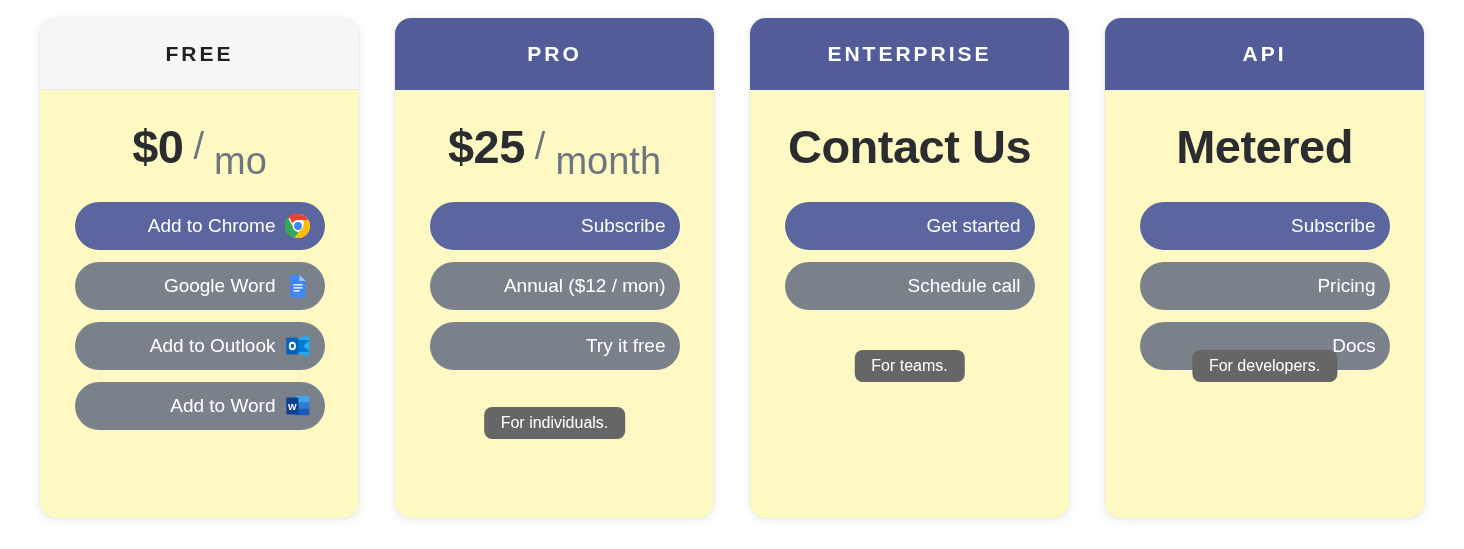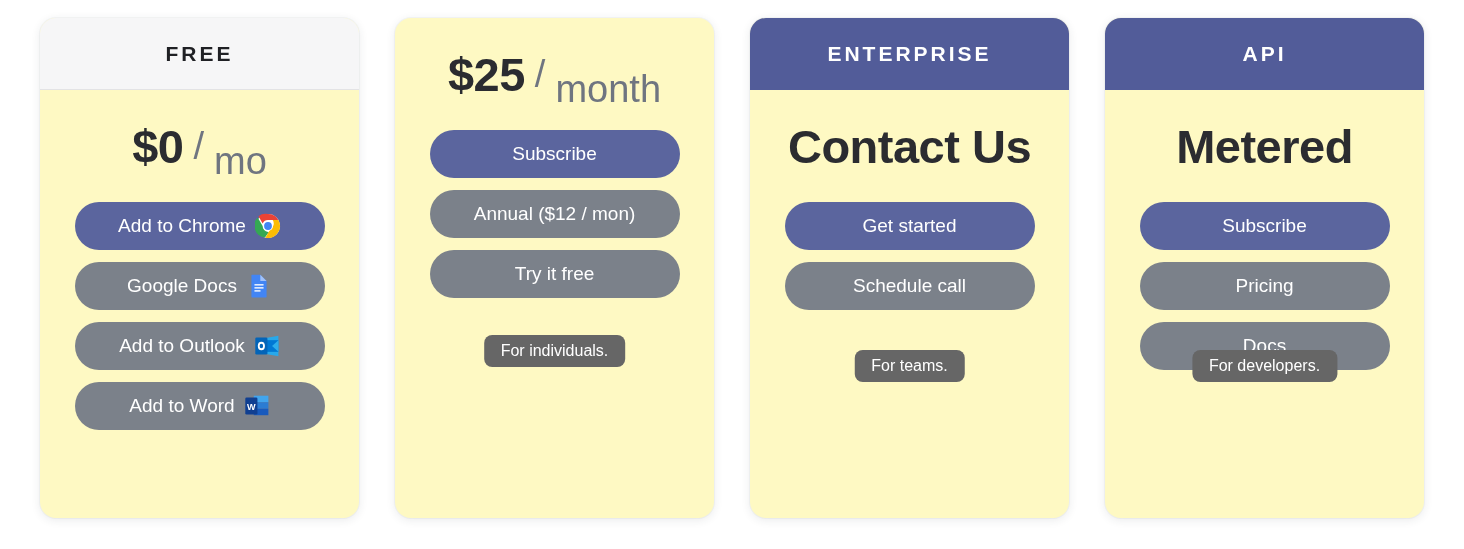--- a/index.html
+++ b/index.html
@@ -96,21 +96,21 @@
   .btn {
     width: 250px;
     min-height: 48px;
     border: none;
     border-radius: 24px;
     color: #ffffff;
     font-size: 19px;
     font-family: "Liberation Sans", sans-serif;
     display: flex;
     align-items: center;
-    justify-content: center;
+    justify-content: flex-end;
     gap: 9px;
     cursor: pointer;
     line-height: 1.25;
     padding: 10px 14px;
     text-align: center;
   }
   .btn.primary   { background: #5b659e; }
   .btn.secondary { background: #7b818a; }
 
   
@@ -148,21 +148,21 @@
           <svg viewBox="0 0 24 24" class="icon">
             <circle cx="12" cy="12" r="11" fill="#ffffff"></circle>
             <path d="M12 1a11 11 0 0 1 9.53 5.5H12a5.5 5.5 0 0 0-4.96 3.13L3.2 3.03A10.97 10.97 0 0 1 12 1z" fill="#ea4335"></path>
             <path d="M2.47 4.1l4.57 7.92A5.5 5.5 0 0 0 12 17.5c.3 0 .6-.02.88-.07L9.2 22.7A11 11 0 0 1 2.47 4.1z" fill="#34a853"></path>
             <path d="M21.53 6.5A11 11 0 0 1 9.6 22.77l4.75-8.23A5.5 5.5 0 0 0 16.3 6.5z" fill="#fbbc05"></path>
             <circle cx="12" cy="12" r="4.6" fill="#ffffff"></circle>
             <circle cx="12" cy="12" r="3.6" fill="#4285f4"></circle>
           </svg>
         </button>
         <button class="btn secondary">
-          <span>Google Docs</span>
+          <span>Google Word</span>
           <svg viewBox="0 0 24 24" class="icon">
             <path d="M5 1.5h8.2L19 7.3V22a.5.5 0 0 1-.5.5h-13A.5.5 0 0 1 5 22V2a.5.5 0 0 1 .5-.5z" fill="#4285f4"></path>
             <path d="M13.2 1.5L19 7.3h-5.8z" fill="#a1c2fa"></path>
             <rect x="7.8" y="10.3" width="8.4" height="1.25" fill="#ffffff"></rect>
             <rect x="7.8" y="13.1" width="8.4" height="1.25" fill="#ffffff"></rect>
             <rect x="7.8" y="15.9" width="5.6" height="1.25" fill="#ffffff"></rect>
           </svg>
         </button>
         <button class="btn secondary">
           <span>Add to Outlook</span>
@@ -181,20 +181,23 @@
             <rect x="9" y="2.5" width="13.5" height="6" fill="#41a5ee"></rect>
             <rect x="9" y="8.5" width="13.5" height="6" fill="#2b7cd3"></rect>
             <rect x="9" y="14.5" width="13.5" height="6" fill="#185abd"></rect>
             <rect x="1.2" y="4.2" width="11.2" height="15.6" rx="1.2" fill="#103f91"></rect>
             <text x="6.8" y="15.4" text-anchor="middle" font-size="8.4" font-family="&quot;Liberation Sans&quot;, sans-serif" font-weight="bold" fill="#ffffff">W</text>
           </svg>
         </button>
       </div>
     </div>
     <div class="card">
+      <div class="card-header theme-accent">
+        <span>PRO</span>
+      </div>
       <div class="price-row">
         <span class="price-amount">$25</span>
         <span class="price-sep">/</span>
         <span class="price-period">month</span>
       </div>
       <div class="btn-stack">
         <button class="btn primary">
           <span>Subscribe</span>
         </button>
         <button class="btn secondary">

